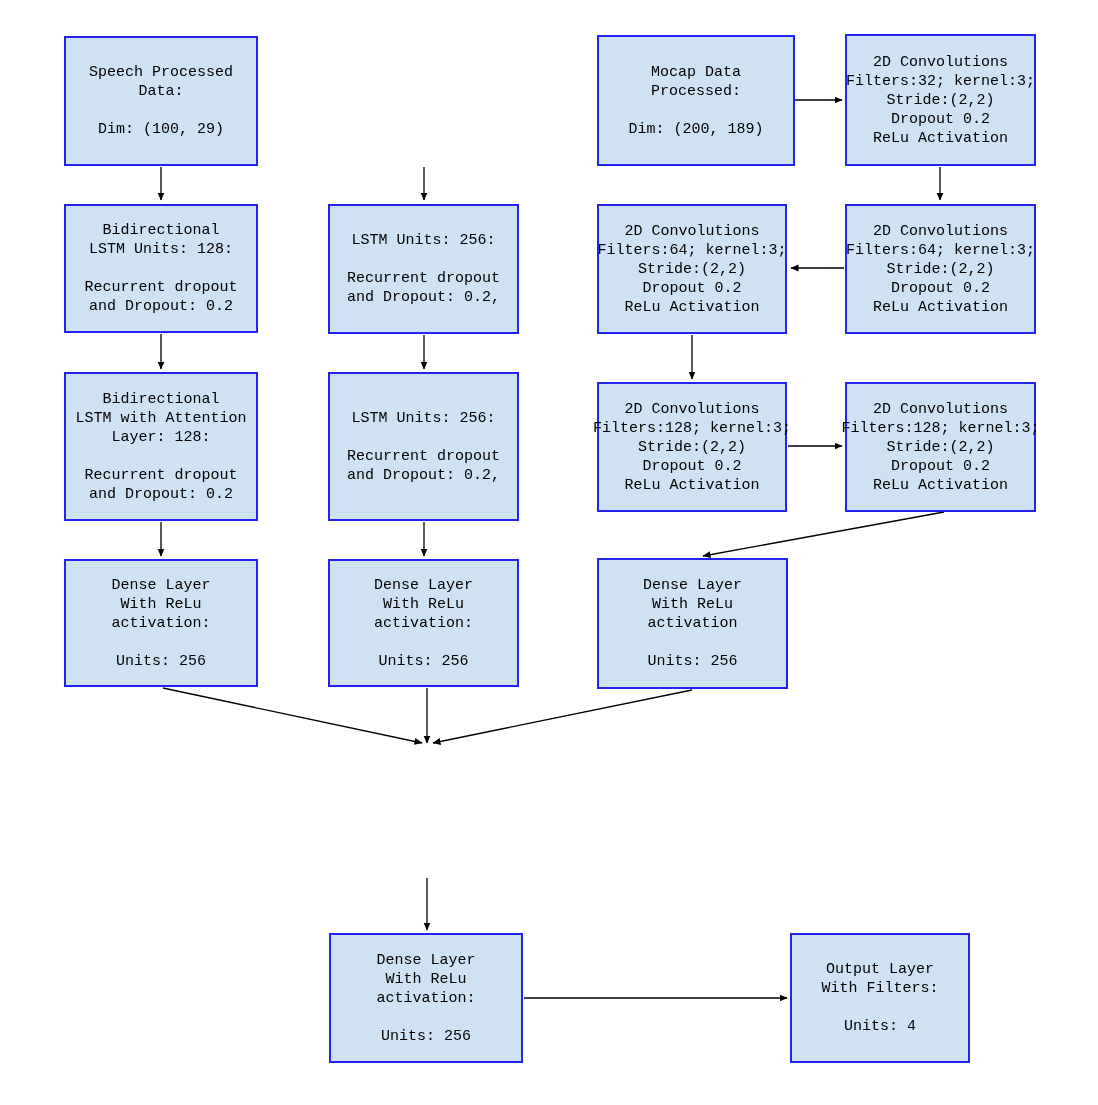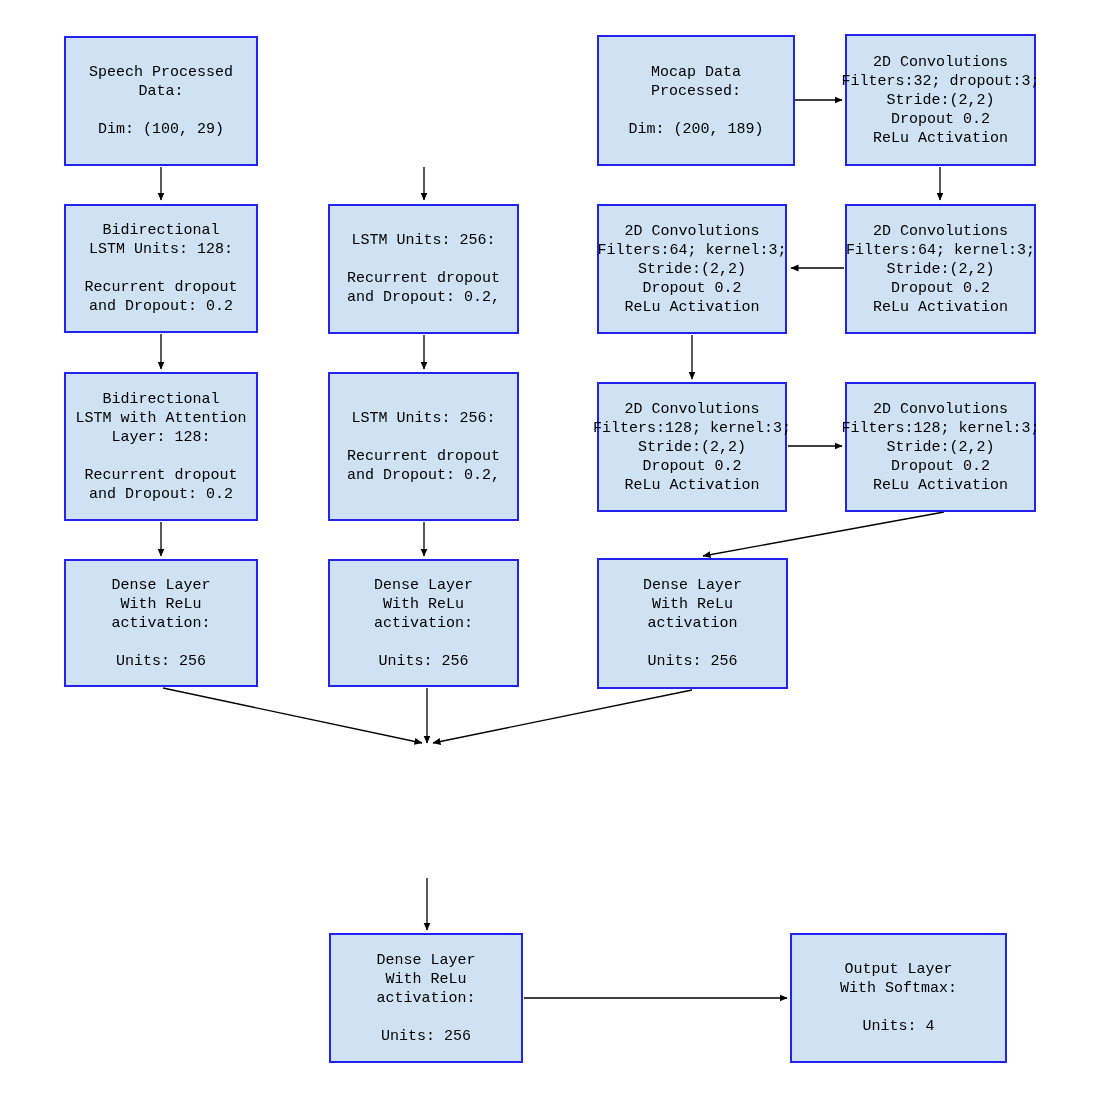--- a/index.html
+++ b/index.html
@@ -75,21 +75,21 @@
 
   <div class="node" style="left:597px;top:35px;width:198px;height:131px">
       <div class="line">Mocap Data</div>
       <div class="line">Processed:</div>
       <div class="line">&nbsp;</div>
       <div class="line">Dim: (200, 189)</div>
     </div>
 
   <div class="node" style="left:845px;top:34px;width:191px;height:132px">
       <div class="line">2D Convolutions</div>
-      <div class="line">Filters:32; dropout:3;</div>
+      <div class="line">Filters:32; kernel:3;</div>
       <div class="line">Stride:(2,2)</div>
       <div class="line">Dropout 0.2</div>
       <div class="line">ReLu Activation</div>
     </div>
 
   <div class="node" style="left:64px;top:204px;width:194px;height:129px">
       <div class="line">Bidirectional</div>
       <div class="line">LSTM Units: 128:</div>
       <div class="line">&nbsp;</div>
       <div class="line">Recurrent dropout</div>
@@ -177,20 +177,20 @@
 
 
   <div class="node" style="left:329px;top:933px;width:194px;height:130px">
       <div class="line">Dense Layer</div>
       <div class="line">With ReLu</div>
       <div class="line">activation:</div>
       <div class="line">&nbsp;</div>
       <div class="line">Units: 256</div>
     </div>
 
-  <div class="node" style="left:790px;top:933px;width:217px;height:130px">
+  <div class="node" style="left:790px;top:933px;width:180px;height:130px">
       <div class="line">Output Layer</div>
-      <div class="line">With Softmax:</div>
+      <div class="line">With Filters:</div>
       <div class="line">&nbsp;</div>
       <div class="line">Units: 4</div>
     </div>
 
 </div>
 
 </body></html>

